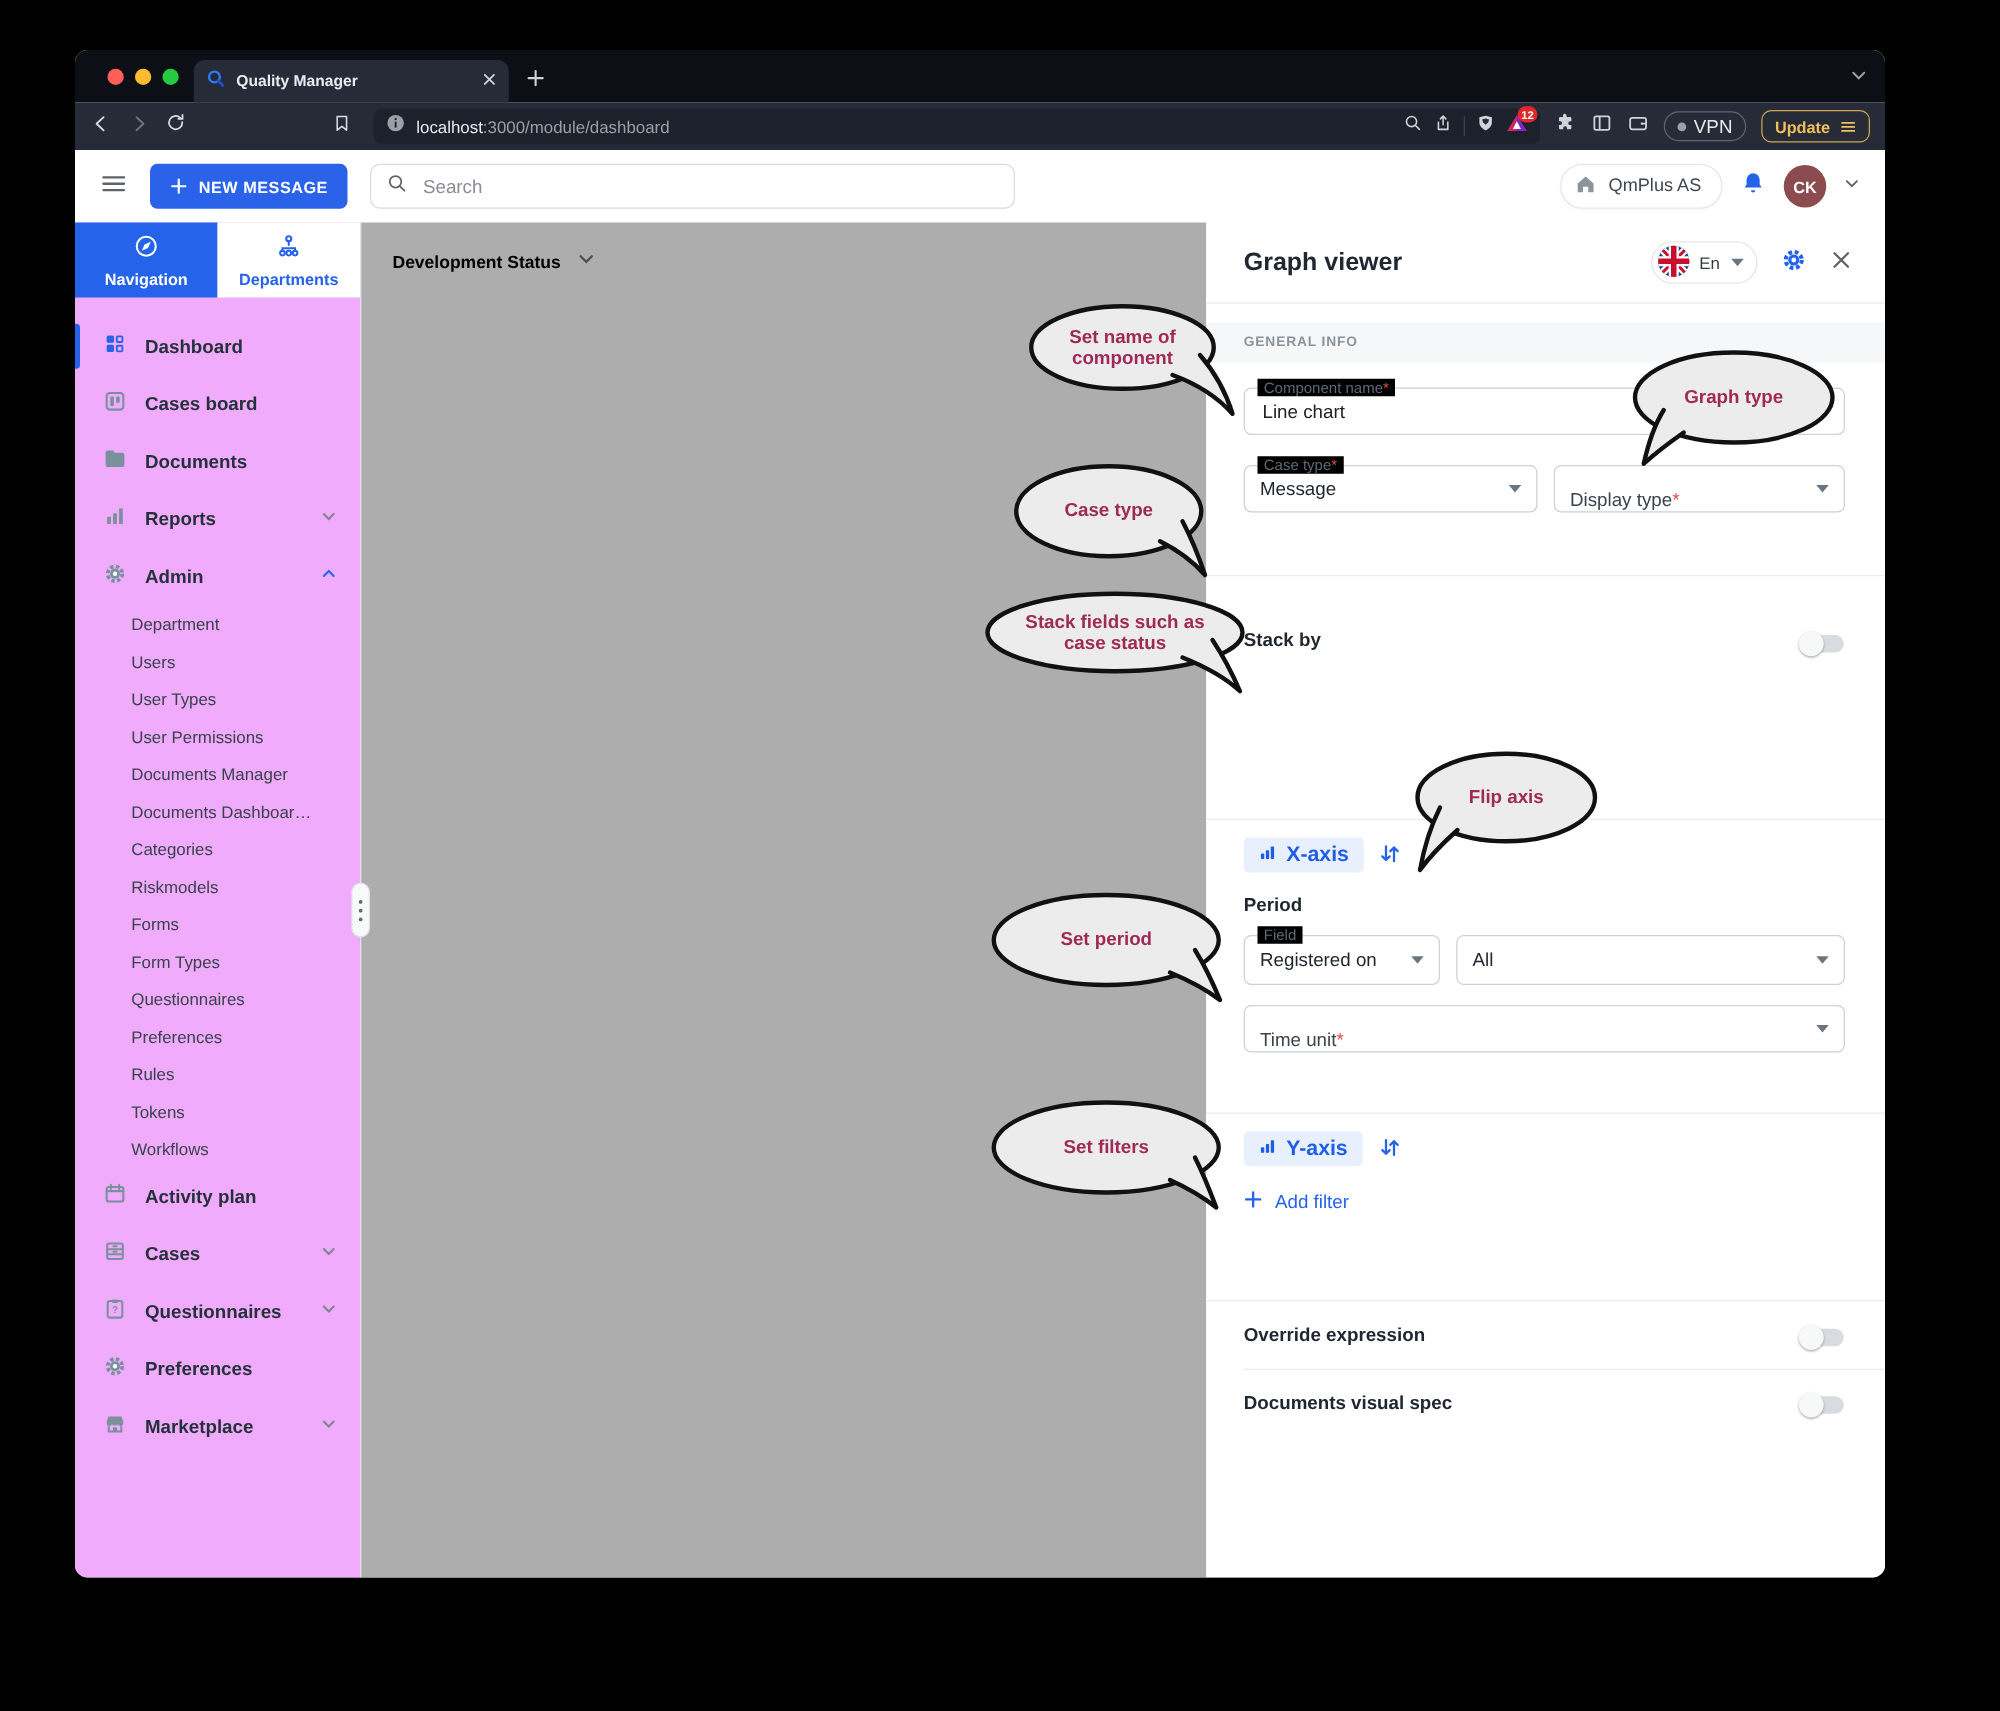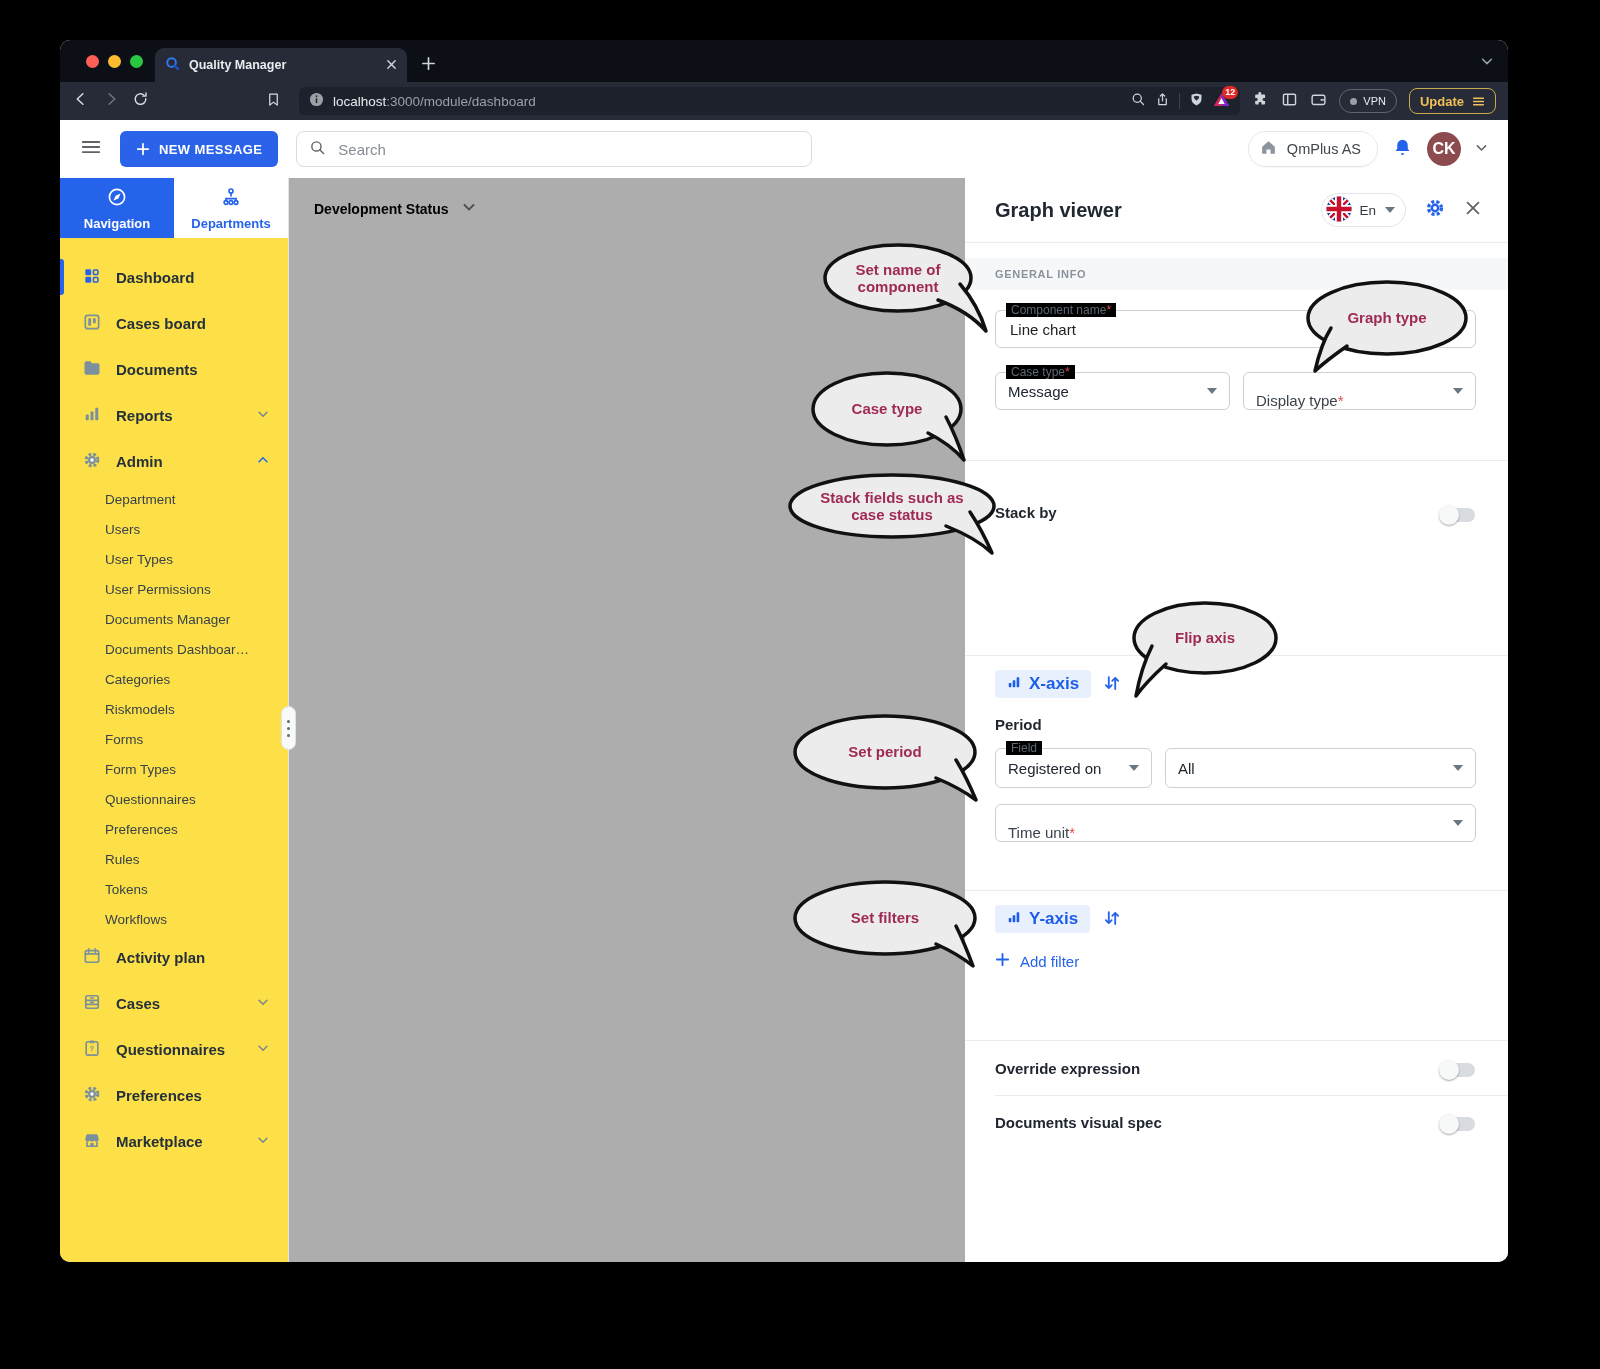--- a/index.html
+++ b/index.html
@@ -16,37 +16,37 @@
   .tab-title{flex:1;font-size:12.5px;font-weight:700;color:#e9ecef;white-space:nowrap;overflow:hidden;}
   .newtab{margin-left:14px;margin-bottom:7px;}
   .strip-chev{position:absolute;right:14px;bottom:10px;}
   .urlrow{height:38px;background:#272b37;display:flex;align-items:center;padding:0 12px;gap:12px;}
   .urlfield{flex:1;height:28px;margin-left:6px;background:#1d212b;border-radius:6px;display:flex;align-items:center;padding:0 10px;gap:9px;}
   .url-text{font-size:13.5px;color:#9aa0a6;white-space:nowrap;}
   .url-text b{color:#e8eaed;font-weight:400;}
   .vdiv{width:1px;height:16px;background:#3c4350;}
   .ext-wrap{position:relative;}
   .badge{position:absolute;top:-6px;right:-8px;min-width:15px;height:13px;border-radius:7px;background:#e02a2a;color:#fff;font-size:9px;font-weight:700;display:flex;align-items:center;justify-content:center;padding:0 3px;}
-  .vpn{display:flex;align-items:center;gap:6px;border:1px solid #5f6673;border-radius:13px;height:24px;padding:0 10px;color:#e8eaed;font-size:11px;}
+  .vpn{display:flex;align-items:center;gap:6px;border:1px solid #5f6673;border-radius:13px;height:24px;padding:0 10px;color:#e8eaed;font-size:15px;}
   .vpn-dot{width:7px;height:7px;border-radius:50%;background:#9aa0a6;}
   .update{display:flex;align-items:center;gap:8px;border:1.5px solid #c9a94e;border-radius:8px;height:26px;padding:0 10px;color:#f0c05a;font-size:13px;font-weight:700;}
 
   
   .appheader{height:58px;background:#fff;display:flex;align-items:center;padding:0 20px;gap:18px;}
   .btn-new{display:flex;align-items:center;gap:9px;background:#2a63ea;border-radius:6px;height:36px;padding:0 16px;color:#fff;font-size:13px;font-weight:700;letter-spacing:.4px;cursor:pointer;}
   .search{width:516px;height:36px;border:1px solid #d8dbdf;border-radius:8px;display:flex;align-items:center;padding:0 12px;gap:10px;}
   .search input{border:none;outline:none;flex:1;font-size:15px;color:#3c4043;font-family:"Liberation Sans",sans-serif;background:transparent;}
   .search input::placeholder{color:#878d94;}
   .hright{margin-left:auto;display:flex;align-items:center;gap:14px;}
   .orgpill{display:flex;align-items:center;gap:9px;height:36px;border:1px solid #e4e7ea;border-radius:18px;padding:0 16px 0 10px;font-size:14.5px;color:#3f474e;box-shadow:0 1px 2px rgba(0,0,0,.04);}
-  .avatar{width:34px;height:34px;border-radius:50%;background:#8c4b4f;color:#fff;font-size:16px;font-weight:700;display:flex;align-items:center;justify-content:center;}
+  .avatar{width:34px;height:34px;border-radius:50%;background:#8c4b4f;color:#fff;font-size:13px;font-weight:700;display:flex;align-items:center;justify-content:center;}
 
   
   .contentrow{display:flex;height:1084px;}
-  .sidebar{width:229px;border-right:1px solid #e2e4e7;background:#fde047;display:flex;flex-direction:column;}
+  .sidebar{width:229px;border-right:1px solid #e2e4e7;background:#f0abfc;display:flex;flex-direction:column;}
   .s-tabs{display:flex;height:60px;flex:none;}
   .s-tab{flex:1;display:flex;flex-direction:column;align-items:center;justify-content:center;gap:5px;font-size:13px;font-weight:700;cursor:pointer;}
   .s-tab.active{background:#2563eb;color:#fff;}
   .s-tab.inactive{background:#fff;color:#2563eb;}
   .menu{flex:1;padding-top:16px;overflow:hidden;}
   .mi{height:46px;display:flex;align-items:center;padding:0 18px 0 22px;gap:14px;font-size:15px;font-weight:700;color:#24313a;position:relative;cursor:pointer;}
   .mi .chev{margin-left:auto;}
   .mi.active::before{content:"";position:absolute;left:0;top:5px;bottom:5px;width:4px;background:#2563eb;border-radius:0 3px 3px 0;}
   .subitem{height:30px;display:flex;align-items:center;padding-left:45px;font-size:13.5px;color:#37424b;cursor:pointer;}
 

